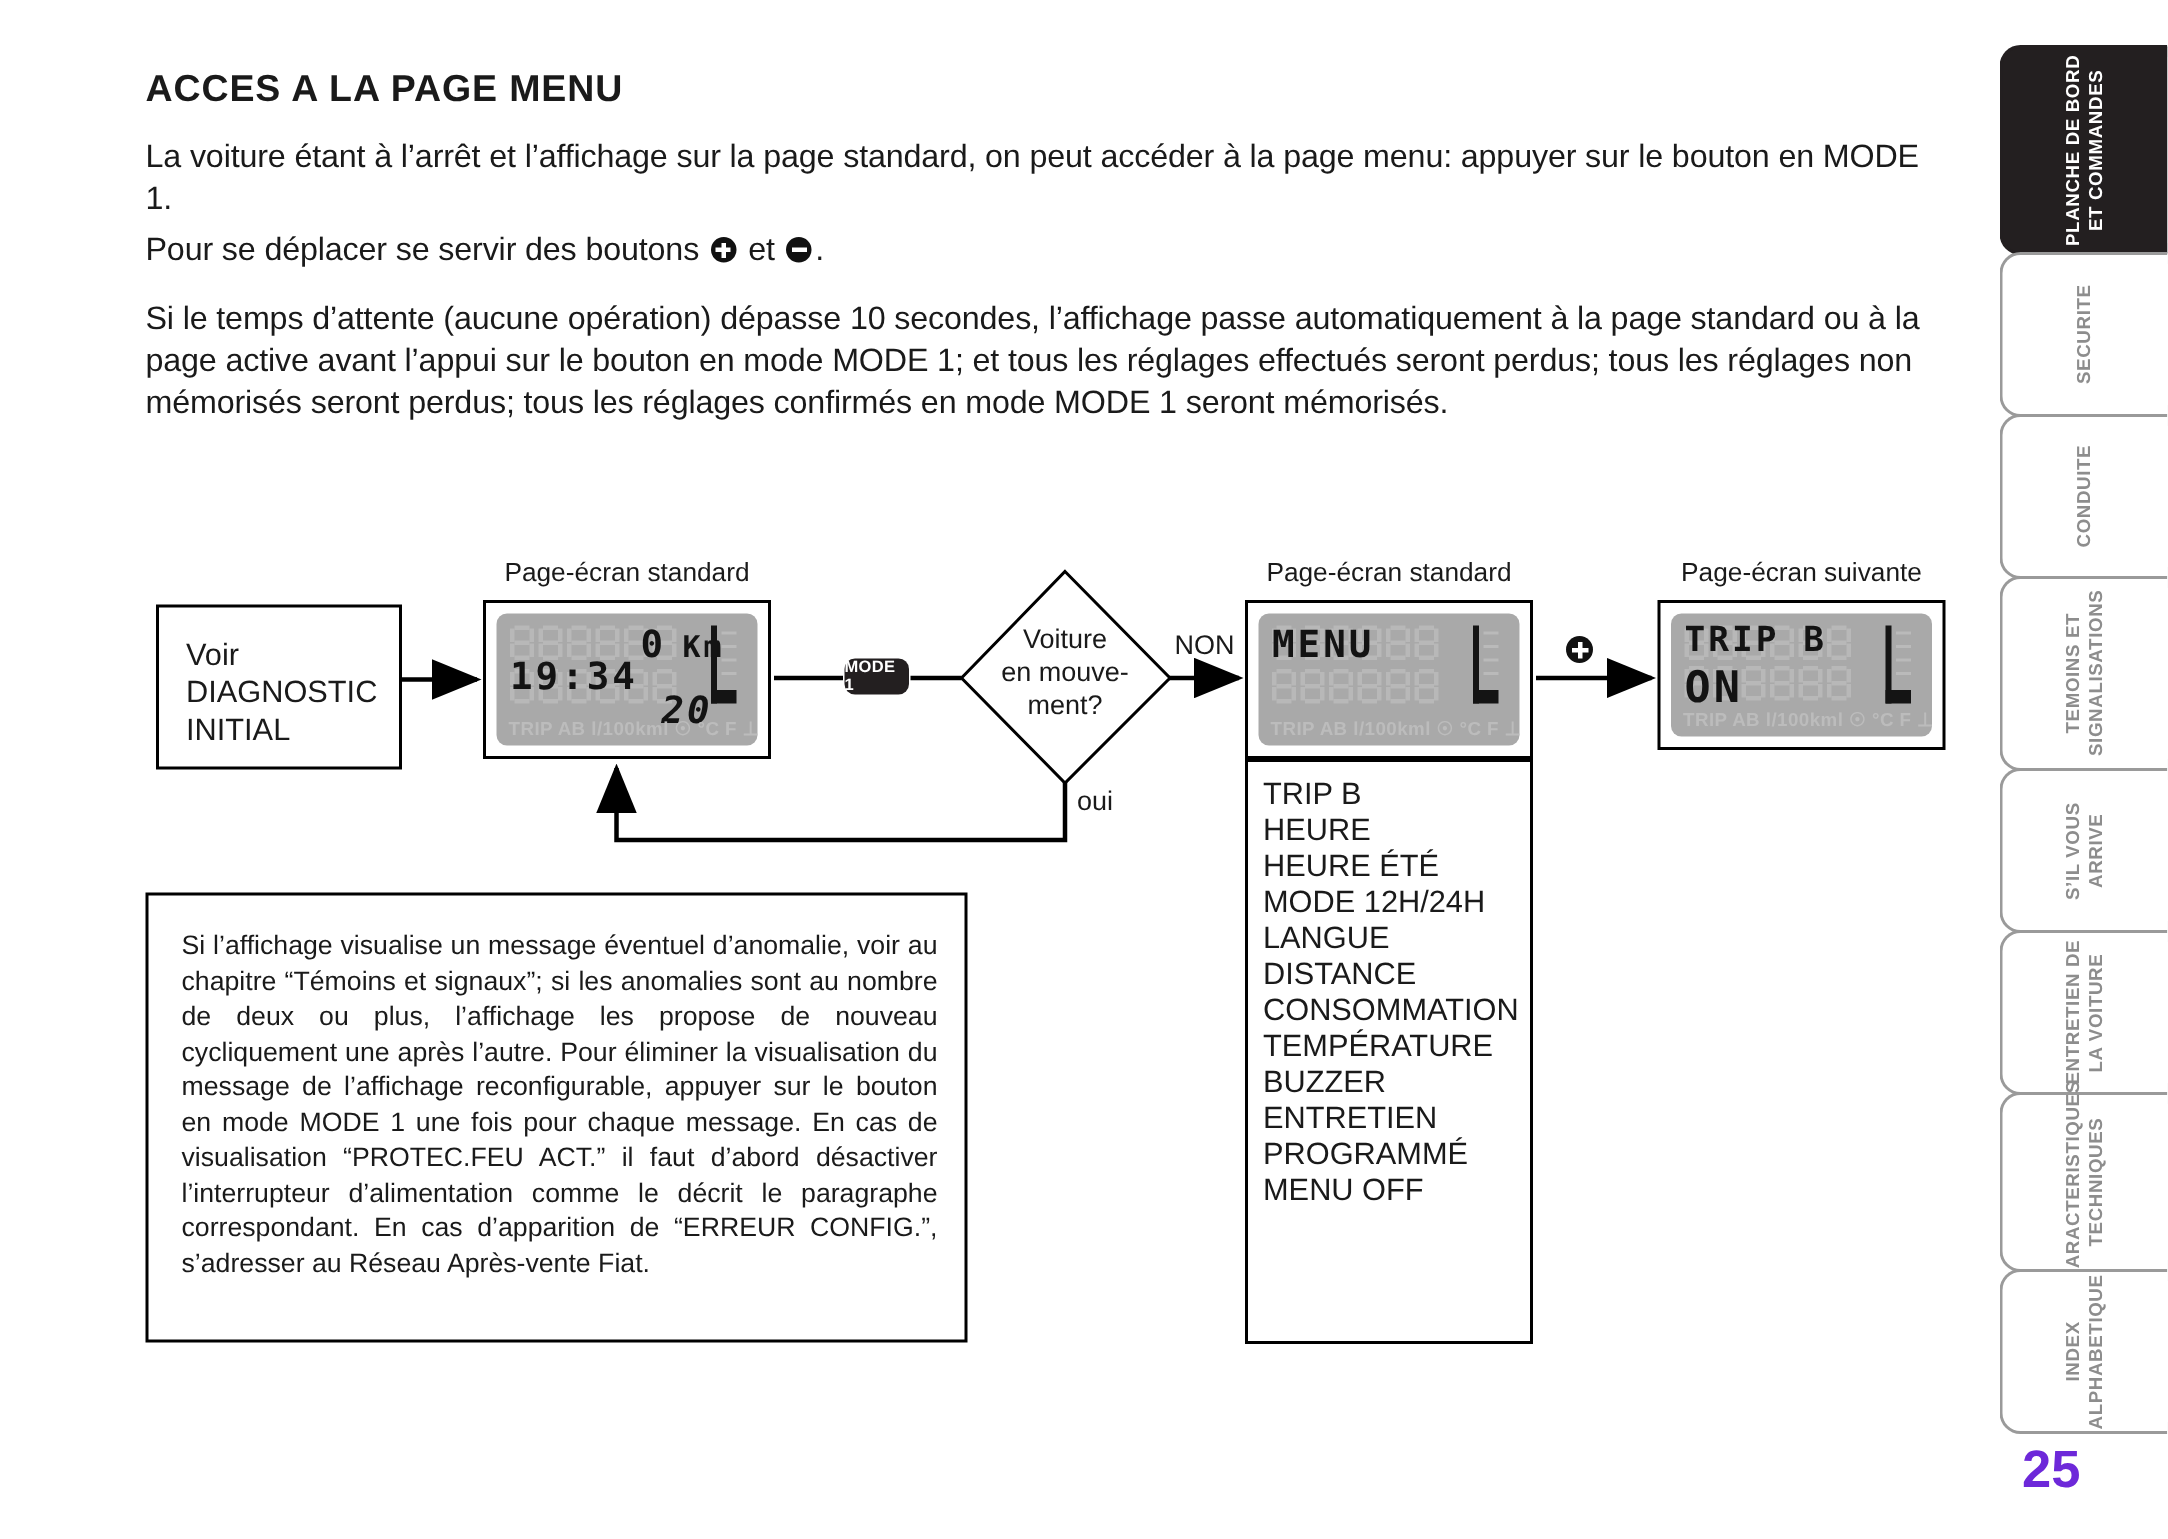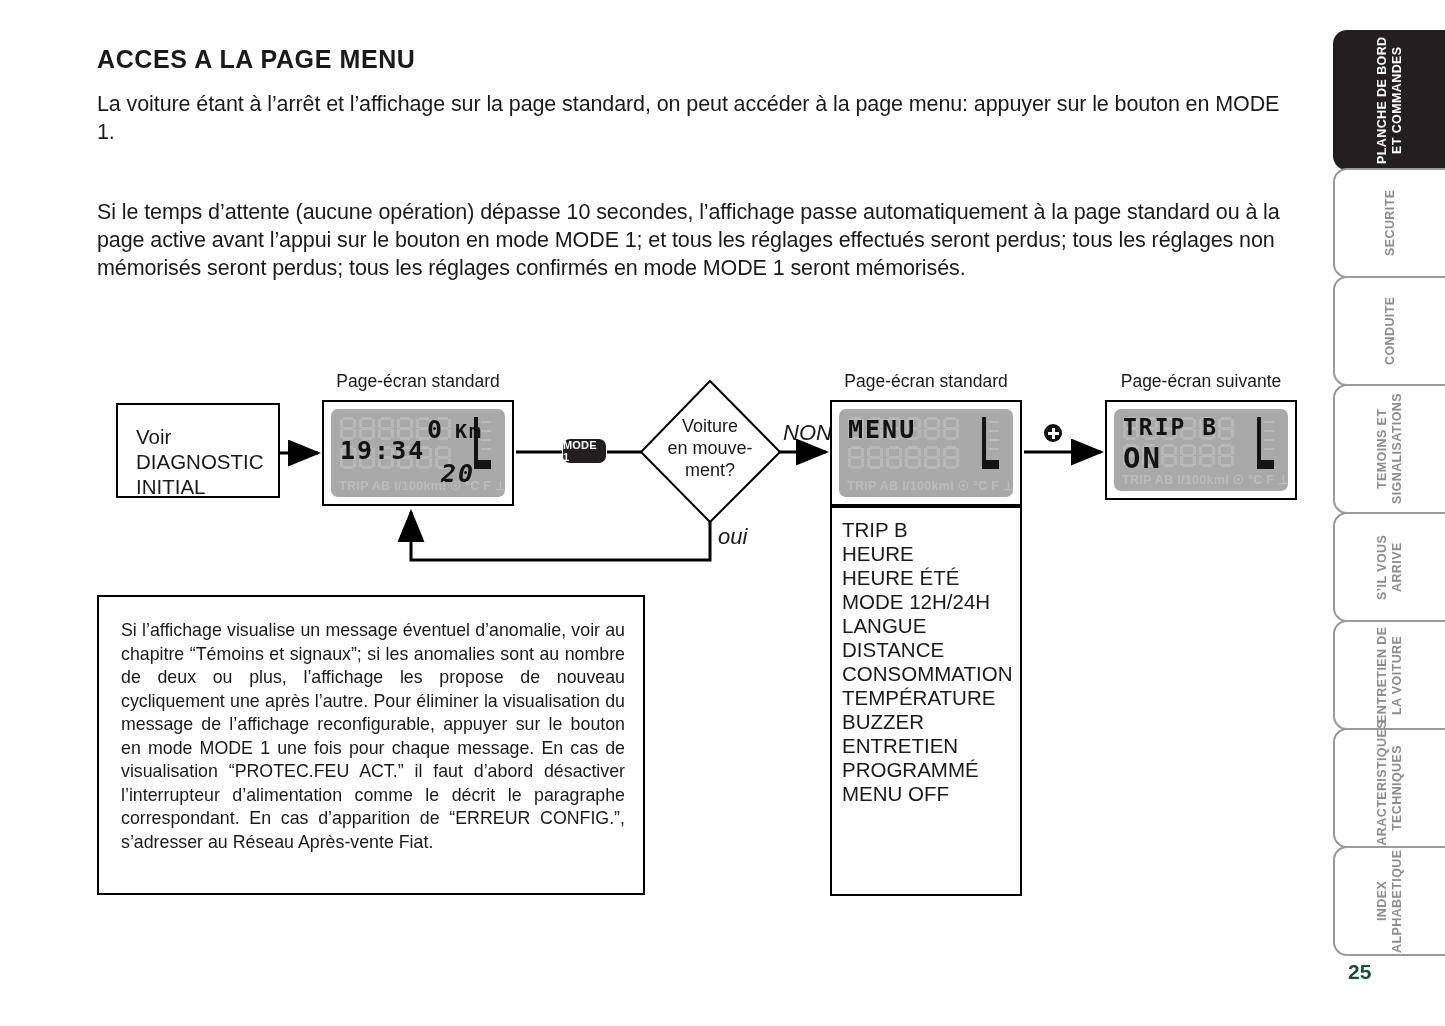--- a/index.html
+++ b/index.html
@@ -35,21 +35,21 @@
   .sym.plus::after{content:"";position:absolute;left:7px;top:3.5px;width:3px;height:10px;background:#fff;}
 
   
   .fc{position:absolute;left:0;top:0;width:1320px;height:1026px;}
   .cap{
     position:absolute;font-size:17.5px;text-align:center;white-space:nowrap;
   }
   .box{
     position:absolute;border:2px solid #000;background:#fff;box-sizing:border-box;
   }
-  #box-diag{left:116px;top:403px;width:164px;height:95px;}
+  #box-diag{left:104px;top:403px;width:164px;height:110px;}
   #box-diag .t{
     position:absolute;left:18px;top:19px;font-size:20.5px;line-height:25px;
   }
 
   
   #box-lcd1{left:322px;top:400px;width:192px;height:106px;}
   #box-lcd2{left:830px;top:400px;width:192px;height:106px;}
   #box-lcd3{left:1105px;top:400px;width:192px;height:100px;}
 
   .lcd{
@@ -118,21 +118,21 @@
     font-size:17.8px;line-height:23.5px;text-align:justify;
     font-family:"Liberation Sans", sans-serif;
   }
 
   .plusbtn{
     position:absolute;width:18px;height:18px;border-radius:50%;background:#111;
   }
   .plusbtn::before{content:"";position:absolute;left:3.5px;top:7.5px;width:11px;height:3.5px;background:#fff;}
   .plusbtn::after{content:"";position:absolute;left:7.5px;top:3.5px;width:3.5px;height:11px;background:#fff;}
 
-  .lbl{position:absolute;font-size:22px;font-style:italic;}
+  .lbl{position:absolute;font-size:18px;}
 
   
   .tabs{position:absolute;right:0;top:0;width:115px;height:1026px;}
   .tab{
     position:absolute;right:0;width:112px;box-sizing:border-box;
     border:2px solid #9a9a9a;border-right:none;
     border-top-left-radius:14px;border-bottom-left-radius:14px;
     background:#fff;
   }
   .tab.active{background:#231f20;border-color:#231f20;}
@@ -140,32 +140,35 @@
     position:absolute;left:0;top:0;width:100%;height:100%;
     display:flex;align-items:center;justify-content:center;
     writing-mode:vertical-rl;transform:rotate(180deg);
     font-size:12.5px;font-weight:bold;color:#8d8d8d;
     letter-spacing:.4px;line-height:15px;text-align:center;white-space:pre-line;
   }
   .tab.active .vt{color:#fff;}
 
   #pagenum{
     position:absolute;left:1348px;top:960px;
-    font-size:21px;font-weight:bold;color:#14532d;
+    font-size:35px;font-weight:bold;color:#6d28d9;
   }
 </style>
 </head>
 <body>
 
 <div class="page">
 
   <div class="heading">ACCES A LA PAGE MENU</div>
 
   <div class="para" id="p1">La voiture étant à l’arrêt et l’affichage sur la page standard, on peut accéder à la page menu: appuyer sur le bouton en MODE 1.</div>
 
+  <div class="para" id="p2">
+    <span>Pour se déplacer se servir des boutons </span><span class="sym plus"></span><span> et </span><span class="sym"></span><span>.</span>
+  </div>
 
   <div class="para" id="p3">Si le temps d’attente (aucune opération) dépasse 10 secondes, l’affichage passe automatiquement à la page standard ou à la page active avant l’appui sur le bouton en mode MODE 1; et tous les réglages effectués seront perdus; tous les réglages non mémorisés seront perdus; tous les réglages confirmés en mode MODE 1 seront mémorisés.</div>
 
   <div class="fc">
 
     <svg width="1320" height="1026" style="position:absolute;left:0;top:0;">
       <defs>
         <marker id="ah" markerWidth="11" markerHeight="9" refX="10" refY="4.5" orient="auto">
           <polygon points="0,0 11,4.5 0,9" fill="#000"></polygon>
         </marker>

